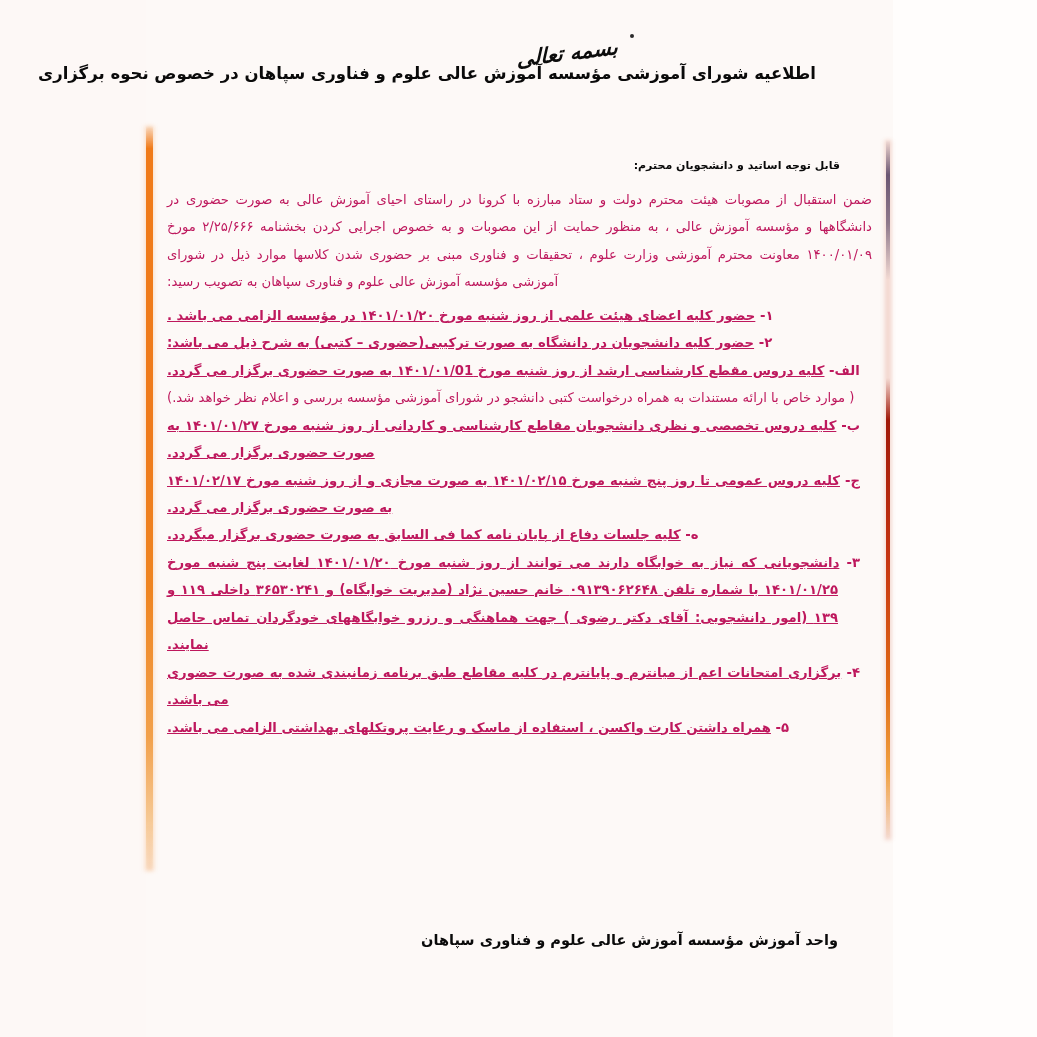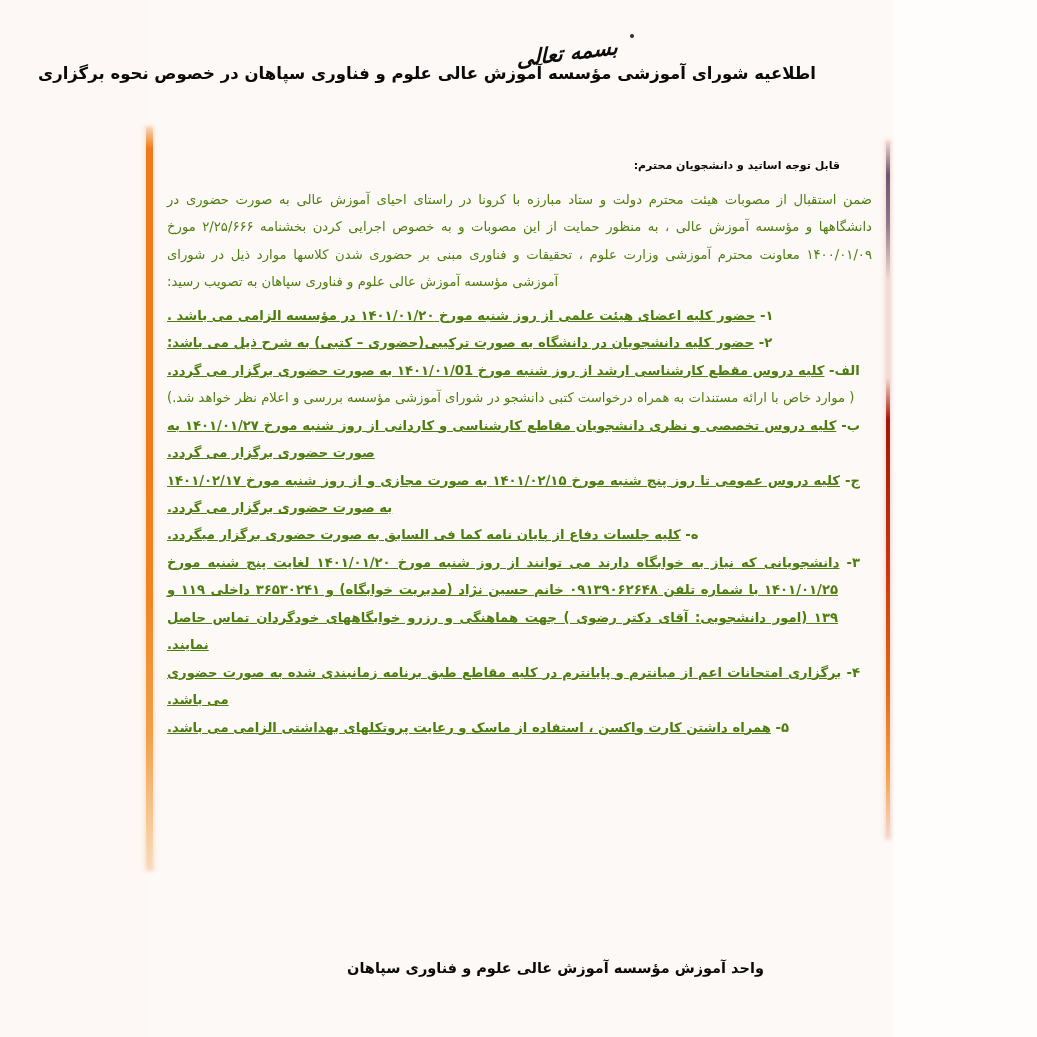--- a/index.html
+++ b/index.html
@@ -155,21 +155,21 @@
   }
 
   
   #body {
     position: absolute;
     top: 186px;
     right: 14px;
     left: 14px;
     font-size: 13.2px;
     line-height: 2.08;
-    color: #4d7c0f;
+    color: #be185d;
   }
   .para {
     text-align: justify;
     text-align-last: left;
     margin: 0 0 1px 0;
     direction: rtl;
   }
   .item {
     text-align: justify;
     text-align-last: left;
@@ -183,26 +183,25 @@
   .num { font-weight: bold; }
   .gap-sm { height: 5px; }
   .gap-md { height: 9px; }
 
   
   #signature {
     position: absolute;
     top: 932px;
     right: 48px;
     left: 120px;
-    text-align: center;
+    text-align: right;
     font-weight: bold;
     font-size: 14.5px;
     color: #0a0a0a;
     white-space: nowrap;
-    margin-top: 28px;
   }
 </style>
 </head>
 <body>
 
 <div id="page-edge-left"></div>
 <div id="page-edge-right"></div>
 <div class="streak" id="streak-left-soft"></div>
 <div class="streak" id="streak-left"></div>
 <div class="streak" id="streak-right-soft"></div>

